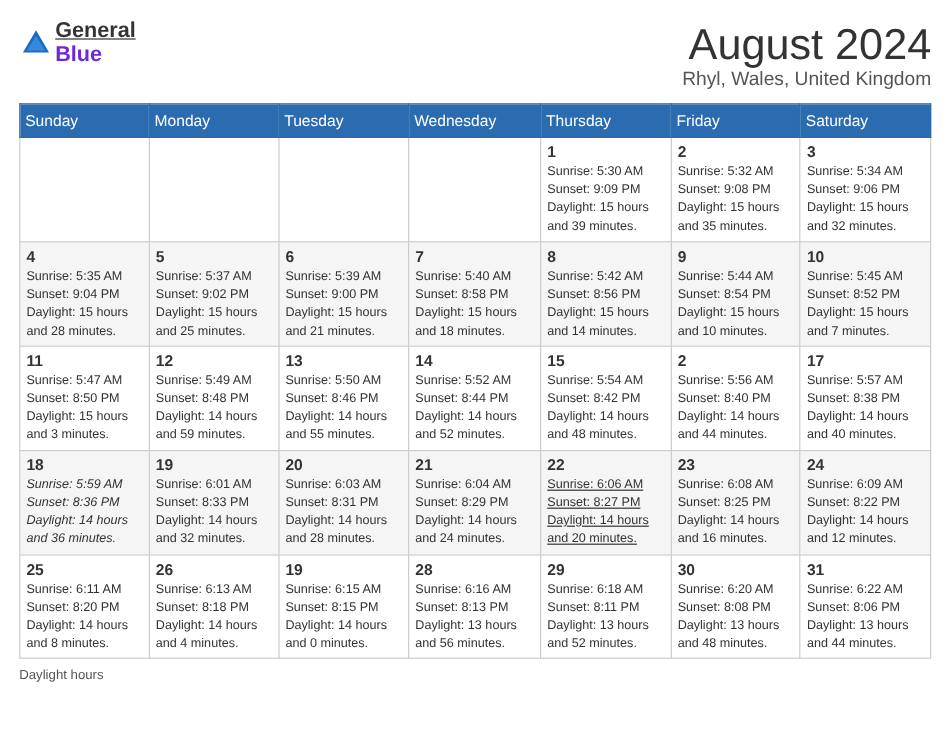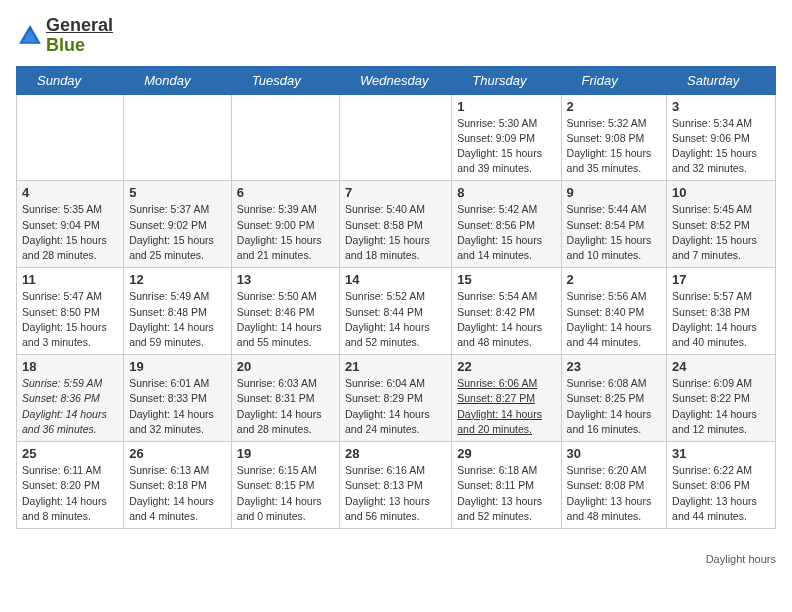--- a/index.html
+++ b/index.html
@@ -19,21 +19,21 @@
     .logo {
       display: flex;
       align-items: center;
     }
     .logo-text {
       font-size: 18px;
       font-weight: bold;
       line-height: 1.1;
     }
     .logo-text .general { color: #333; text-decoration: underline; }
-    .logo-text .blue { color: #4d7c0f; }
+    .logo-text .blue { color: #6d28d9; }
     .logo-icon {
       width: 28px;
       height: 28px;
       margin-right: 2px;
     }
     .title-block {
       text-align: right;
     }
     .month-year {
       font-size: 36px;
@@ -45,26 +45,25 @@
       color: #555;
     }
     table {
       width: 100%;
       border-collapse: collapse;
       font-size: 11px;
     }
     thead tr th {
       background-color: #2b6cb0;
       color: #fff;
-      padding: 6px 20px;
+      padding: 6px 4px;
       text-align: left;
       font-size: 13px;
       font-weight: normal;
       border: 1px solid #2b6cb0;
-      font-style: italic;
     }
     tbody tr td {
       border: 1px solid #ccc;
       vertical-align: top;
       padding: 4px 5px;
       width: 113px;
       min-height: 80px;
       background: #fff;
     }
     tbody tr:nth-child(even) td {
@@ -77,40 +76,44 @@
       display: block;
       margin-bottom: 2px;
     }
     .day-info {
       color: #333;
       line-height: 1.45;
       font-size: 10.5px;
     }
     .empty { background: #fff !important; }
     .footer {
-      margin-top: 24px;
+      margin-top: 8px;
       font-size: 11px;
       color: #555;
-      text-align: right;
+      text-align: left;
     }
   </style>
 </head>
 <body>
 
 <div class="header">
   <div class="logo">
     <svg class="logo-icon" viewBox="0 0 36 36">
       <polygon points="18,4 32,28 4,28" fill="#1a6abf"></polygon>
       <polygon points="18,10 28,26 8,26" fill="#4da6ff" opacity="0.5"></polygon>
     </svg>
     <div class="logo-text">
       <span class="general">General</span><br>
       <span class="blue">Blue</span>
     </div>
   </div>
+  <div class="title-block">
+    <div class="month-year">August 2024</div>
+    <div class="location">Rhyl, Wales, United Kingdom</div>
+  </div>
 </div>
 
 <table>
   <thead>
     <tr>
     <th>Sunday</th>
         <th>Monday</th>
         <th>Tuesday</th>
         <th>Wednesday</th>
         <th>Thursday</th>

